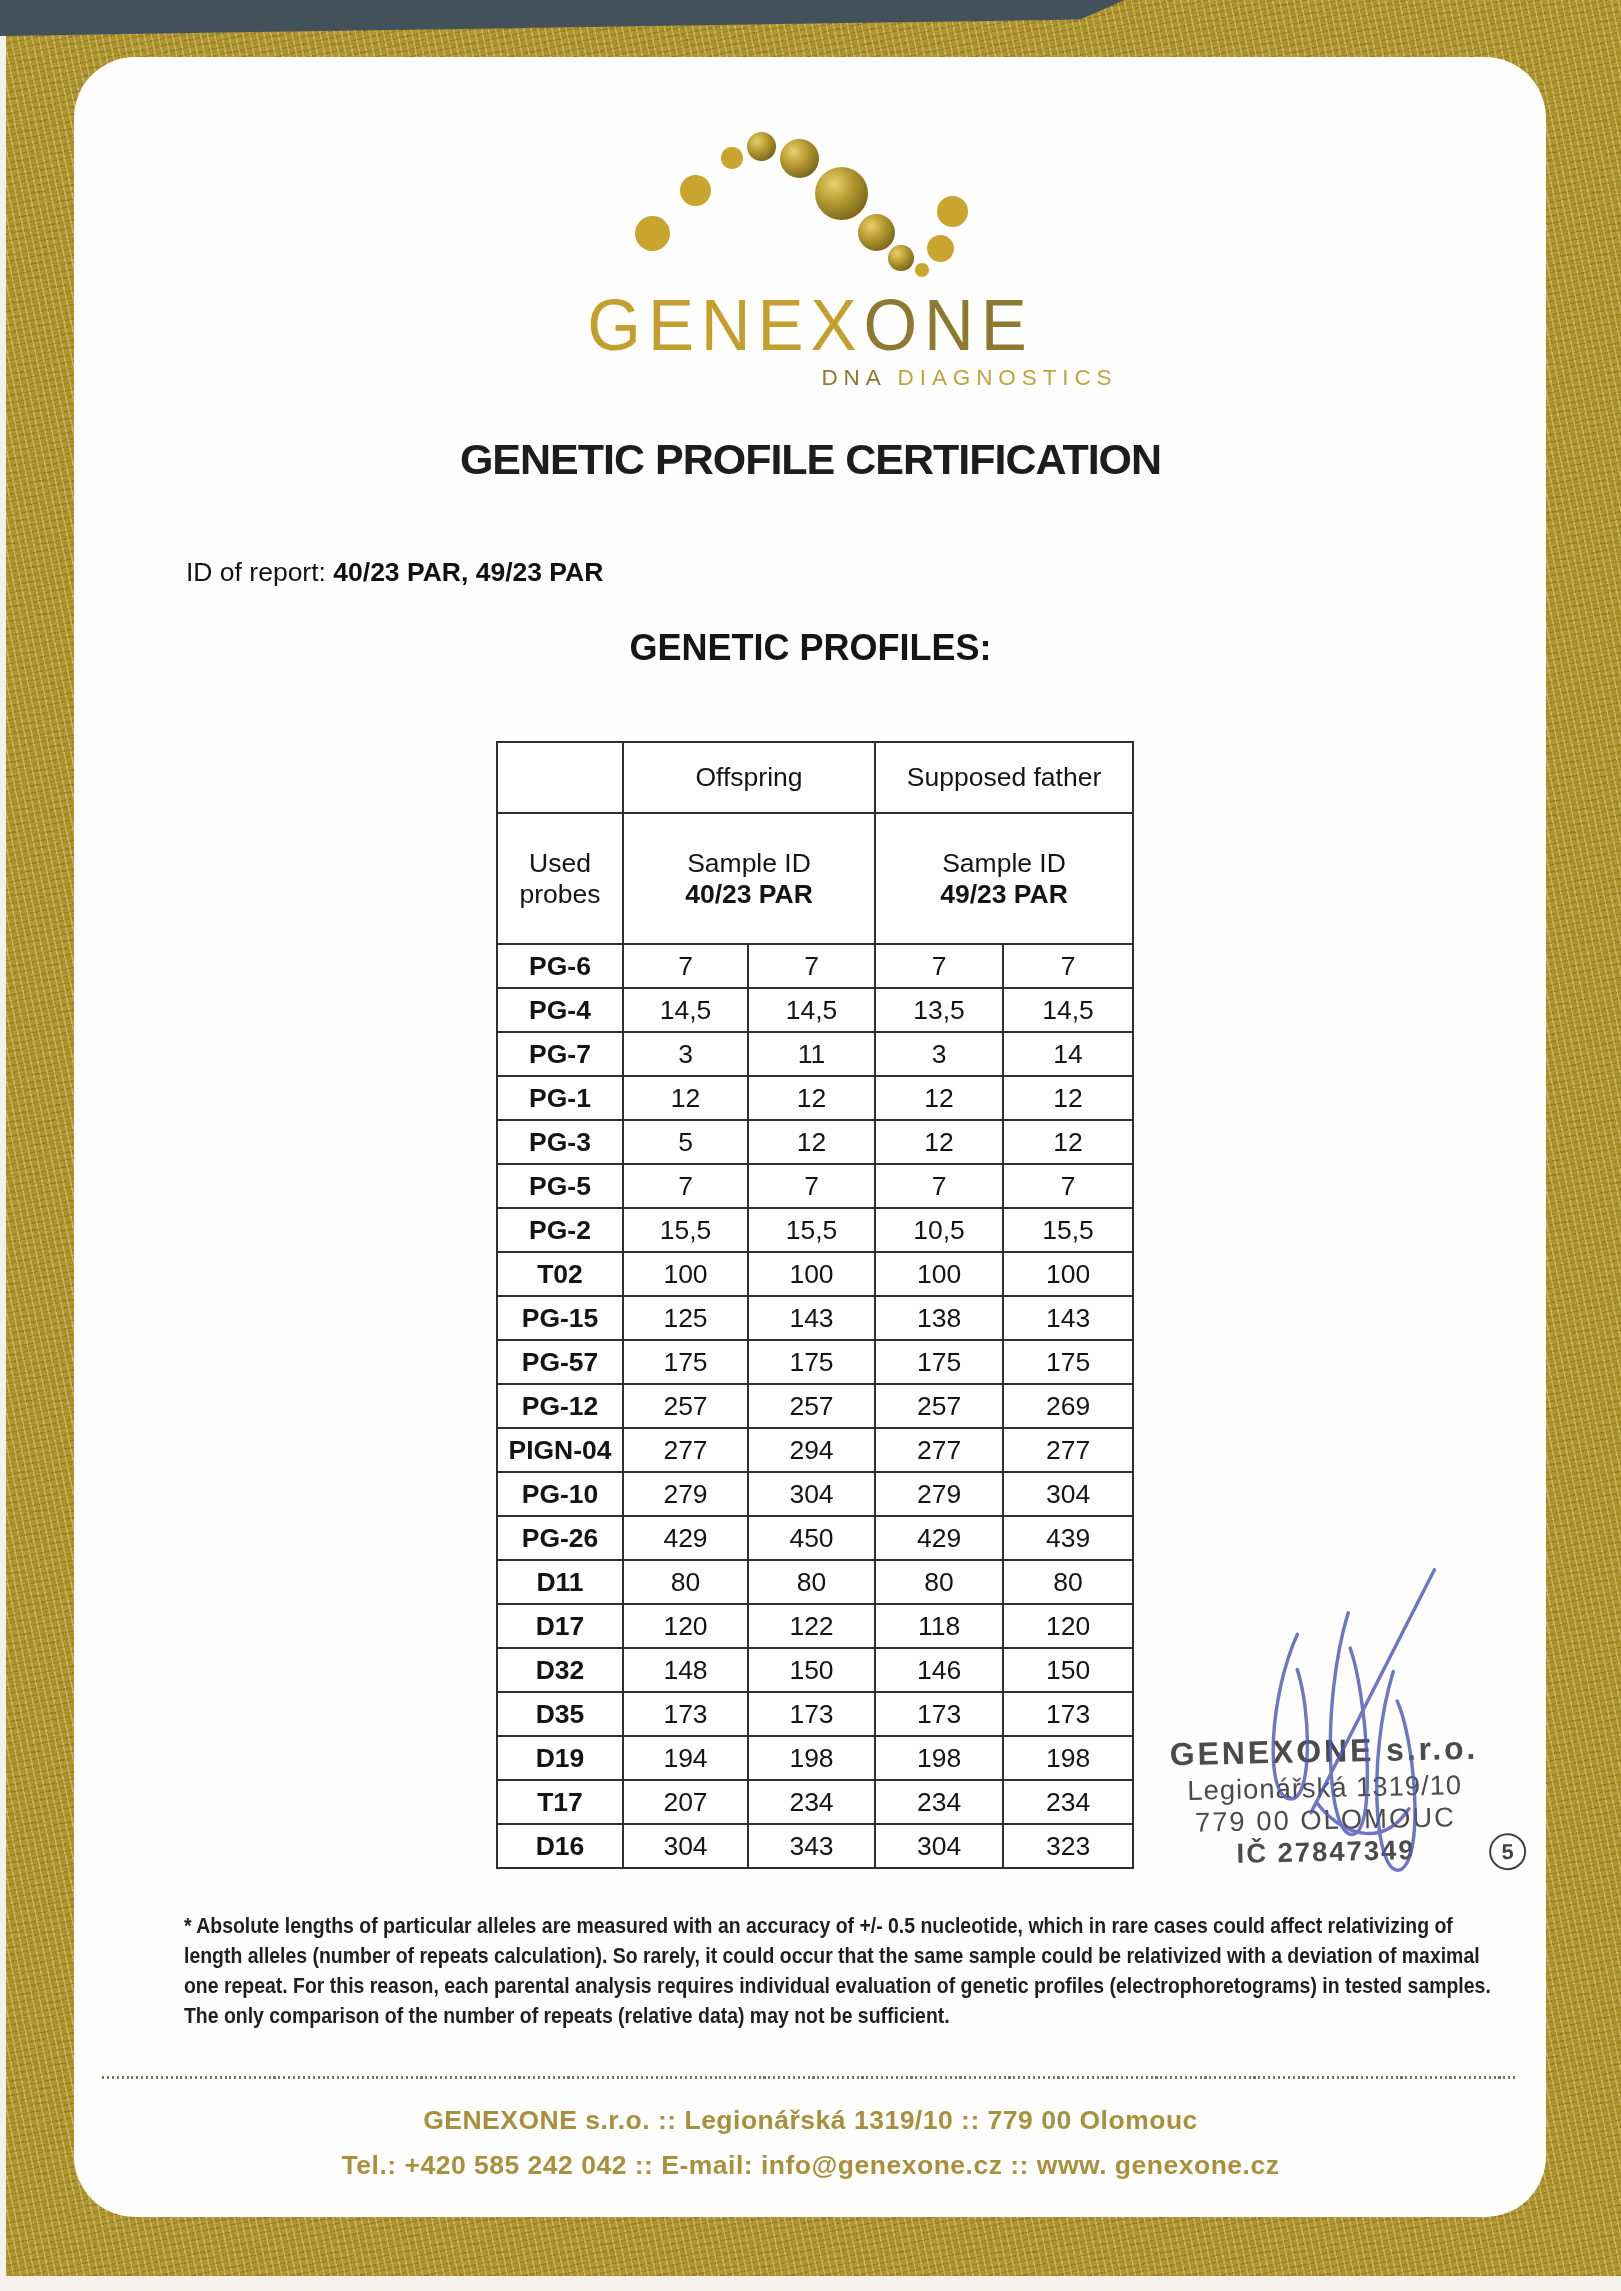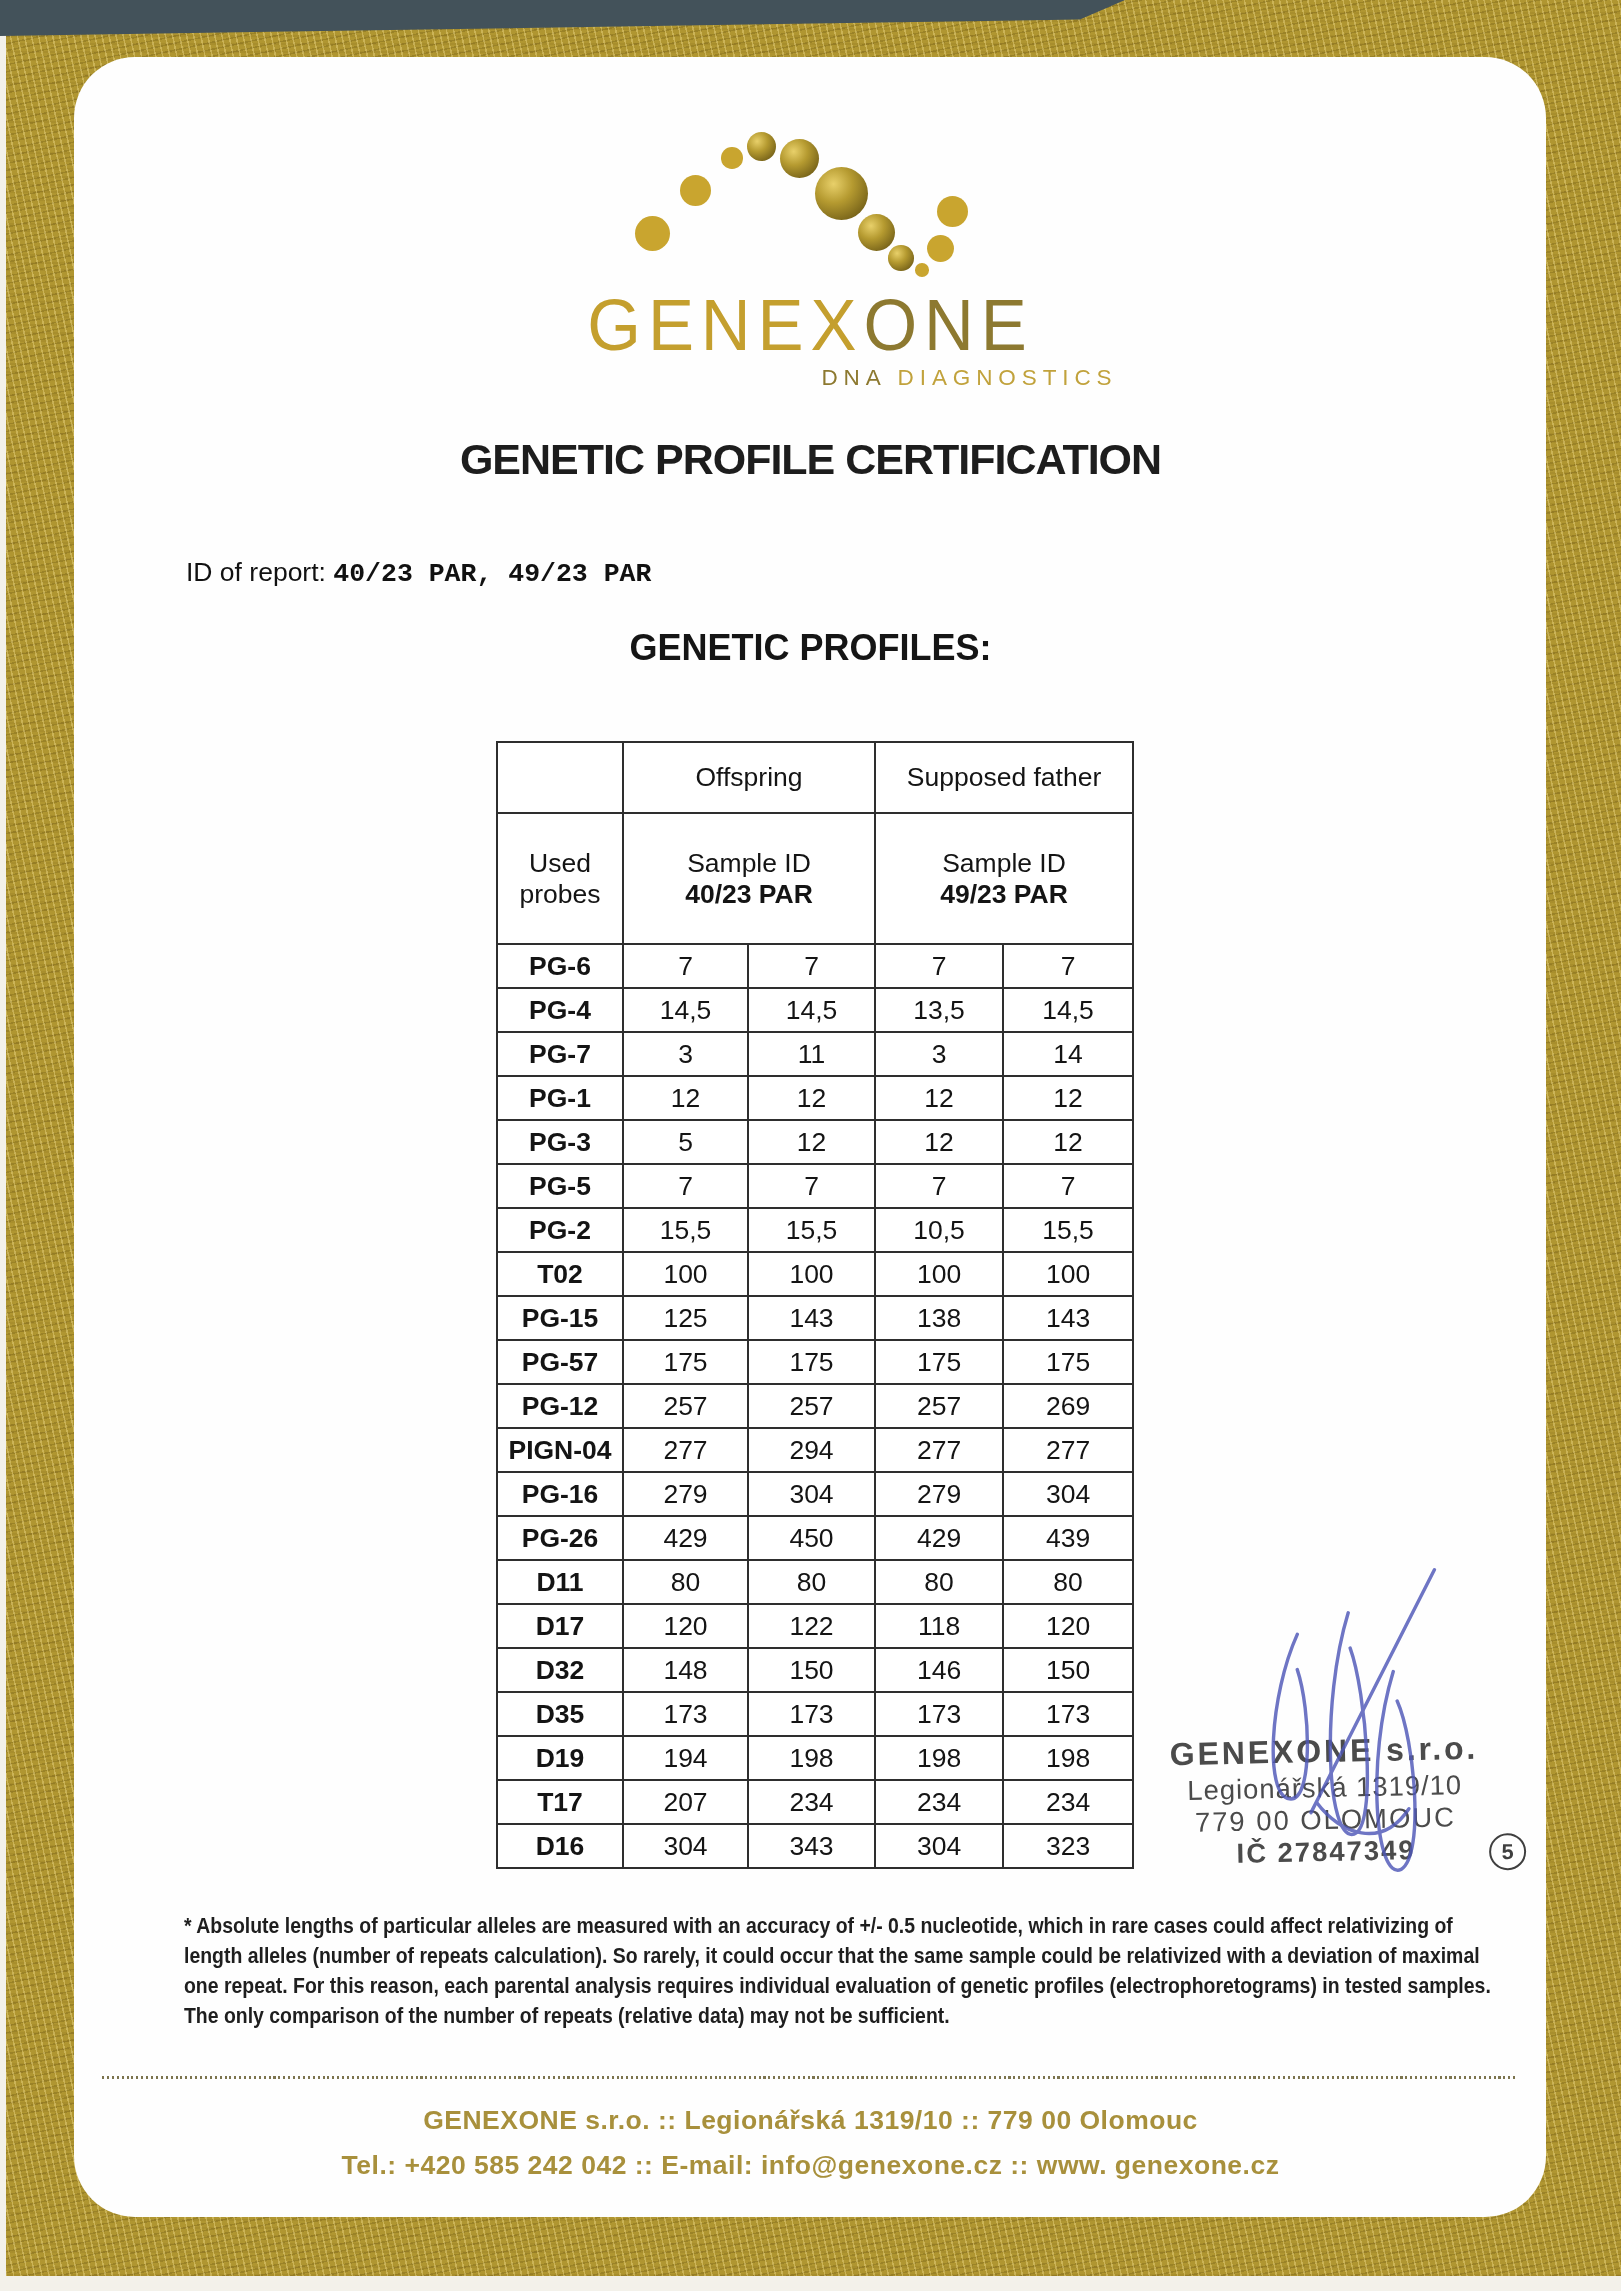--- a/index.html
+++ b/index.html
@@ -28,21 +28,21 @@
   .brand .gx{color:#c49f2e;}
   .brand .one{color:#8d7930;}
   .brand-sub{position:absolute;left:0;right:0;top:365px;text-align:center;
     font-size:22.5px;letter-spacing:5.9px;transform:translateX(159px);}
   .brand-sub .dna{color:#8d7930;}
   .brand-sub .diag{color:#c1a23c;}
   
   .title{position:absolute;left:0;right:0;top:435px;text-align:center;
     font-size:43px;font-weight:700;color:#1d1d1d;letter-spacing:-1px;}
   .report-id{position:absolute;left:186px;top:557px;font-size:26.5px;color:#111;}
-  .report-id b{font-weight:700;font-family:Liberation Mono, monospace;}
+  .report-id b{font-weight:700;}
   .section-heading{position:absolute;left:0;right:0;top:627px;text-align:center;
     font-size:36px;font-weight:700;color:#151515;}
   
   table.profiles{position:absolute;left:496px;top:723px;width:638px;
     border-collapse:collapse;table-layout:fixed;background:#fff;margin-top:18px;}
   table.profiles td{border:2px solid #2e2e2e;text-align:center;vertical-align:middle;
     font-size:26.5px;color:#141414;padding:0;line-height:1.15;}
   table.profiles{border:2.9px solid #252525;}
   tr.r-group td{height:69px;}
   tr.r-sample td{height:129px;}
@@ -209,21 +209,21 @@
           <td>269</td>
         </tr>
         <tr>
           <td class="probe">PIGN-04</td>
           <td>277</td>
           <td>294</td>
           <td>277</td>
           <td>277</td>
         </tr>
         <tr>
-          <td class="probe">PG-16</td>
+          <td class="probe">PG-10</td>
           <td>279</td>
           <td>304</td>
           <td>279</td>
           <td>304</td>
         </tr>
         <tr>
           <td class="probe">PG-26</td>
           <td>429</td>
           <td>450</td>
           <td>429</td>

